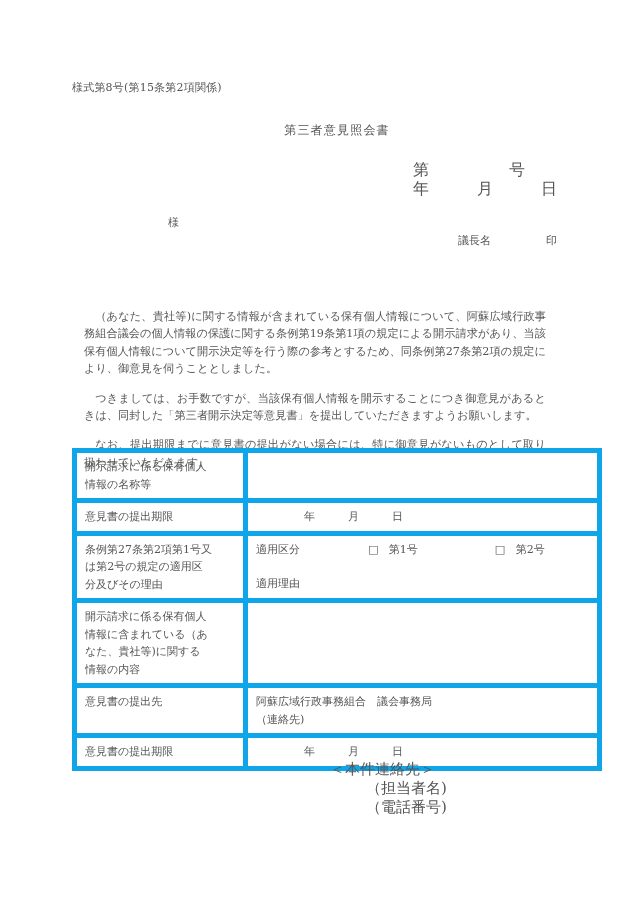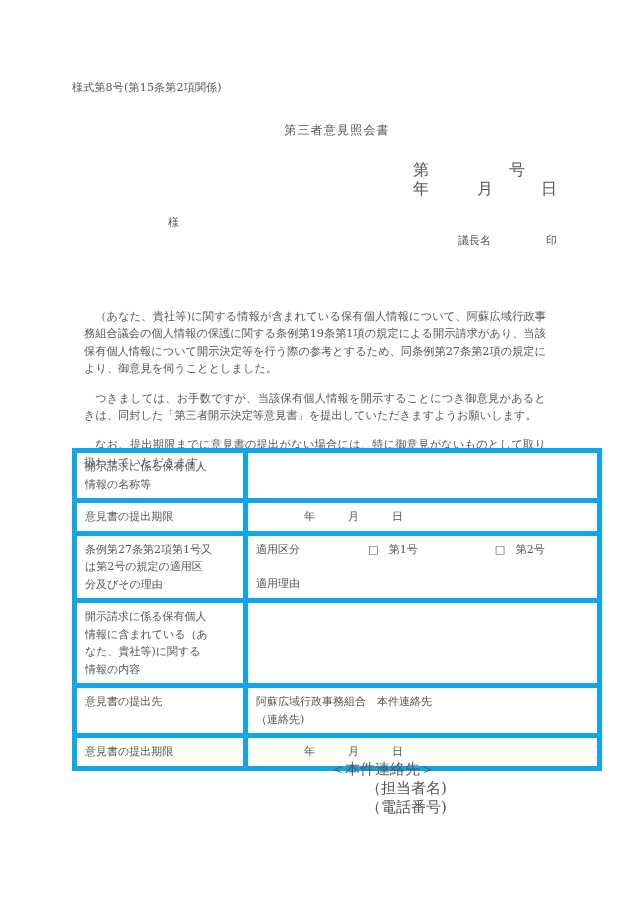--- a/index.html
+++ b/index.html
@@ -206,21 +206,21 @@
         <td class="value">
           <span class="cell-lines"></span>
         </td>
       </tr>
 
       <tr>
         <td class="label">
           <span class="cell-lines">意見書の提出先</span>
         </td>
         <td class="value">
-          <span class="cell-lines">阿蘇広域行政事務組合　本件連絡先
+          <span class="cell-lines">阿蘇広域行政事務組合　議会事務局
 （連絡先)</span>
         </td>
       </tr>
 
       <tr>
         <td class="label">
           <span class="cell-lines">意見書の提出期限</span>
         </td>
         <td class="value">
           <span class="date-blanks">年　　　月　　　日</span>

